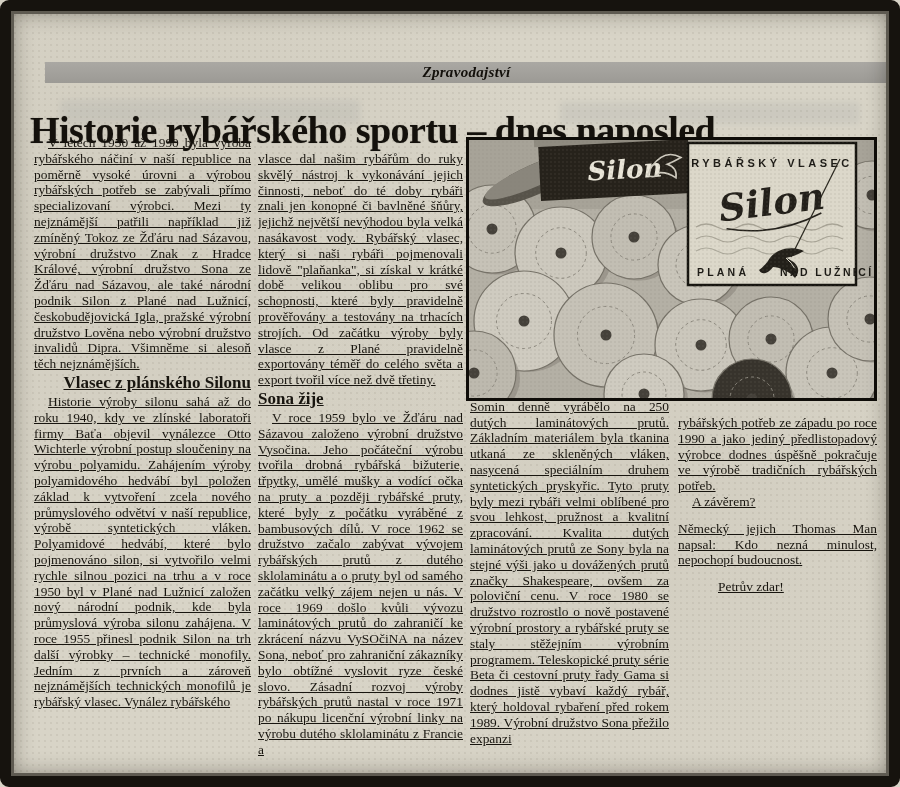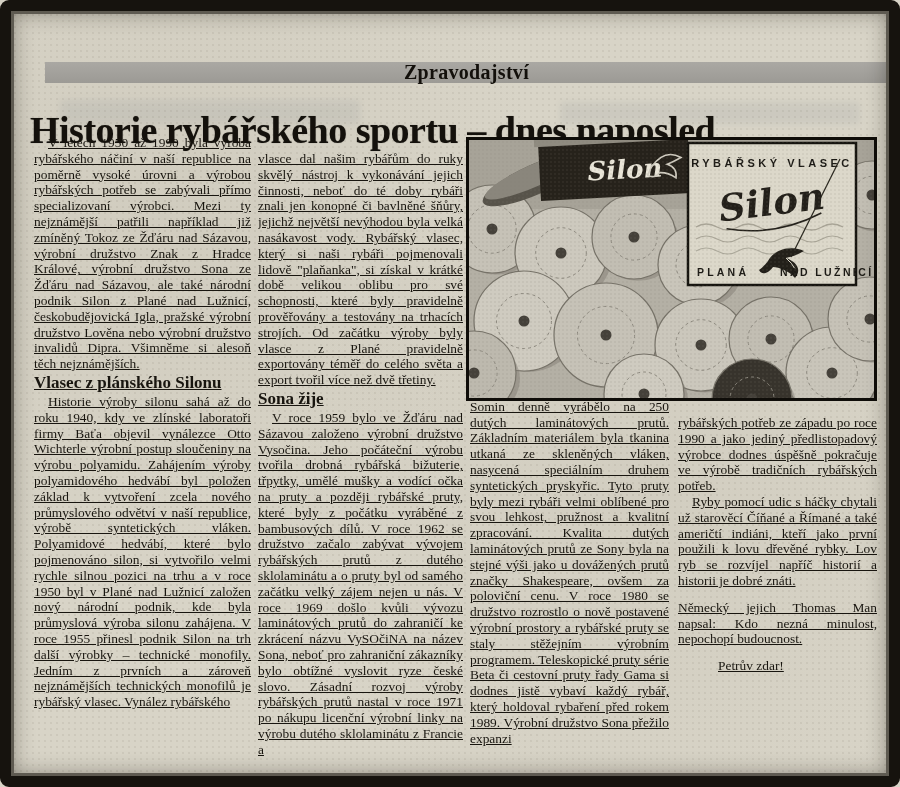--- a/index.html
+++ b/index.html
@@ -20,34 +20,34 @@
   }
   .topline{position:absolute;left:11px;right:11px;top:11px;height:3px;background:#35312a;opacity:.65;z-index:49;}
   .ghost{position:absolute;opacity:.10;filter:blur(3px);background:#6a7480;border-radius:4px;z-index:1;}
 
   .kicker-bar{
     position:absolute;left:45px;top:62px;width:843px;height:21px;z-index:2;
     background:linear-gradient(180deg,#aaa8a3,#9c9a95);
     display:flex;align-items:center;justify-content:center;
   }
   .kicker-bar span{
-    font-weight:bold;font-size:20px;color:#13100b;letter-spacing:.3px;
+    font-style:italic;font-weight:bold;font-size:15px;color:#13100b;letter-spacing:.3px;
   }
   .headline{
     position:absolute;left:30px;top:83px;width:840px;z-index:3;
     text-align:left;font-weight:bold;font-size:38px;letter-spacing:-.5px;
     color:#14110c;text-shadow:0 0 1px rgba(20,17,12,.4);
   }
 
   .col{position:absolute;z-index:3;text-align:justify;font-size:13.4px;line-height:15.8px;overflow:hidden;}
   .col p{margin:0;text-decoration:underline;}
   .para{text-indent:14px;}
   .para.noindent{text-indent:0;}
   .indent-lg{text-indent:40px;}
-  .subhead{font-weight:bold;font-size:17px;line-height:22px;text-indent:0;text-align:left;margin:3px 0 2px;}
+  .subhead{font-weight:bold;font-size:17px;line-height:22px;text-indent:0;text-align:right;margin:3px 0 2px;}
   .subhead.center{text-align:left;}
   .vspace{height:11px;}
   .signature{font-weight:bold;font-style:italic;text-align:right;padding-right:14px;font-size:14.6px;margin-top:4px;}
 
   #col1{left:34px;top:135px;width:217px;height:640px;}
   #col2{left:258px;top:151px;width:205px;height:644px;}
   #col3{left:470px;top:383px;width:199px;height:374px;}
   #col4{left:678px;top:415px;width:199px;height:374px;}
 
   .photo-wrap{position:absolute;left:466px;top:137px;width:411px;height:264px;z-index:4;}
@@ -77,21 +77,21 @@
   <div id="col2" class="col">
       <p class="para noindent">vlasce dal našim rybářům do ruky skvělý nástroj k vykonávání jejich činnosti, neboť do té doby rybáři znali jen konopné či bavlněné šňůry, jejichž největší nevýhodou byla velká nasákavost vody. Rybářský vlasec, který si naši rybáři pojmenovali lidově "plaňanka", si získal v krátké době velikou oblibu pro své schopnosti, které byly pravidelně prověřovány a testovány na trhacích strojích. Od začátku výroby byly vlasce z Plané pravidelně exportovány téměř do celého světa a export tvořil více než dvě třetiny.</p>
       <p class="subhead center">Sona žije</p>
       <p class="para">V roce 1959 bylo ve Žďáru nad Sázavou založeno výrobní družstvo Vysočina. Jeho počáteční výrobu tvořila drobná rybářská bižuterie, třpytky, umělé mušky a vodící očka na pruty a později rybářské pruty, které byly z počátku vyráběné z bambusových dílů. V roce 1962 se družstvo začalo zabývat vývojem rybářských prutů z dutého sklolaminátu a o pruty byl od samého začátku velký zájem nejen u nás. V roce 1969 došlo kvůli vývozu laminátových prutů do zahraničí ke zkrácení názvu VySOčiNA na název Sona, neboť pro zahraniční zákazníky bylo obtížné vyslovit ryze české slovo. Zásadní rozvoj výroby rybářských prutů nastal v roce 1971 po nákupu licenční výrobní linky na výrobu dutého sklolaminátu z Francie a</p>
     </div>
   <div id="col3" class="col">
       <p class="para noindent">v této licenci se na strojích firmy Somin denně vyrábělo na 250 dutých laminátových prutů. Základním materiálem byla tkanina utkaná ze skleněných vláken, nasycená speciálním druhem syntetických pryskyřic. Tyto pruty byly mezi rybáři velmi oblíbené pro svou lehkost, pružnost a kvalitní zpracování. Kvalita dutých laminátových prutů ze Sony byla na stejné výši jako u dovážených prutů značky Shakespeare, ovšem za poloviční cenu. V roce 1980 se družstvo rozrostlo o nově postavené výrobní prostory a rybářské pruty se staly stěžejním výrobním programem. Teleskopické pruty série Beta či cestovní pruty řady Gama si dodnes jistě vybaví každý rybář, který holdoval rybaření před rokem 1989. Výrobní družstvo Sona přežilo expanzi</p>
     </div>
   <div id="col4" class="col">
       <p class="para noindent">rybářských potřeb ze západu po roce 1990 a jako jediný předlistopadový výrobce dodnes úspěšně pokračuje ve výrobě tradičních rybářských potřeb.</p>
-      <p class="para">Ryby pomocí udic s háčky chytali už starověcí Číňané a Římané a také američtí indiáni, kteří jako první použili k lovu dřevěné rybky. Lov ryb se rozvíjel napříč historií a historii je dobré znáti.</p>
+      <p class="para">A závěrem?</p>
       <div class="vspace"></div>
       <p class="para noindent">Německý jejich Thomas Man napsal: Kdo nezná minulost, nepochopí budoucnost.</p>
       <div class="vspace"></div>
       <p class="para indent-lg">Petrův zdar!</p>
     </div>
 
   <div class="photo-wrap">
     <svg width="411" height="264" viewBox="0 0 411 264">
       <defs>
         <pattern id="ht" width="4" height="4" patternUnits="userSpaceOnUse">

